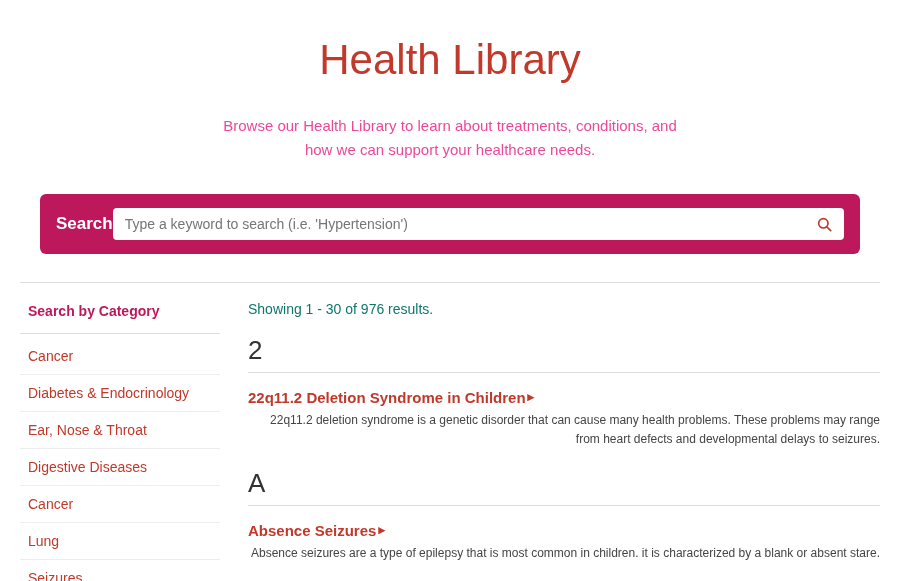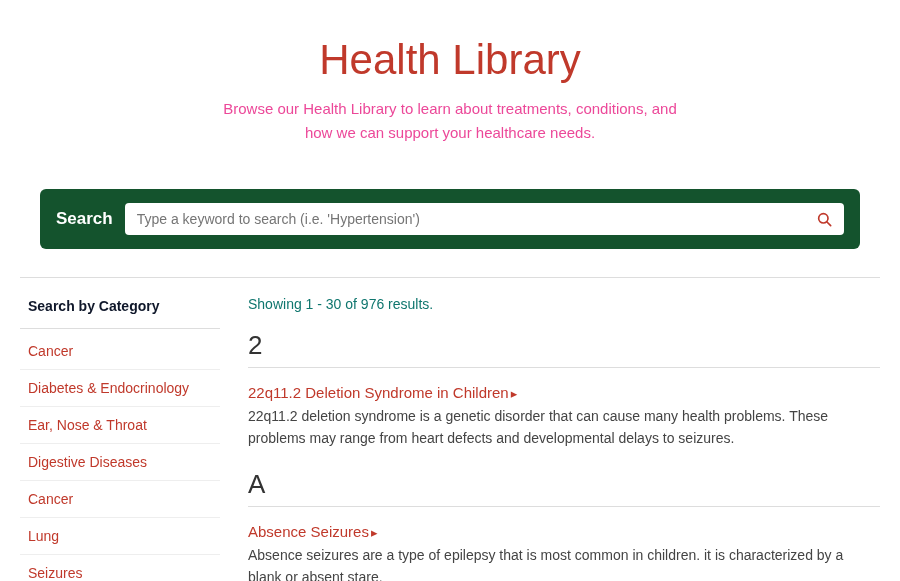--- a/index.html
+++ b/index.html
@@ -18,37 +18,37 @@
 
     
     .header {
       text-align: center;
       padding: 36px 20px 24px;
     }
     .header-title {
       font-size: 42px;
       font-weight: 300;
       color: #c0392b;
-      margin-bottom: 13px;
+      margin-bottom: 30px;
     }
     .header-subtitle {
       font-size: 15px;
       color: #ec4899;
       line-height: 1.6;
     }
 
     
     .search-container {
-      background: #14532d;
+      background: #be185d;
       border-radius: 6px;
       padding: 14px 16px;
-      margin: 20px 40px 28px;
+      margin: 8px 40px 28px;
       display: flex;
       align-items: center;
-      gap: 12px;
+      gap: 0;
     }
     .search-label {
       color: #fff;
       font-size: 17px;
       font-weight: 600;
       white-space: nowrap;
     }
     .search-input-wrapper {
       flex: 1;
       background: #fff;
@@ -85,21 +85,21 @@
     
     .sidebar {
       width: 200px;
       flex-shrink: 0;
       border-top: 1px solid #ddd;
       padding-top: 12px;
     }
     .sidebar-heading {
       font-size: 14px;
       font-weight: 700;
-      color: #0f172a;
+      color: #be185d;
       padding: 8px 0 14px 8px;
       border-bottom: 1px solid #ddd;
       margin-bottom: 4px;
     }
     .sidebar-item {
       display: block;
       padding: 10px 8px;
       color: #c0392b;
       font-size: 14px;
       cursor: pointer;
@@ -132,35 +132,36 @@
       border-bottom: 1px solid #ddd;
       margin-bottom: 16px;
     }
 
     .result-item {
       margin-bottom: 20px;
     }
     .result-title {
       font-size: 15px;
       color: #c0392b;
-      font-weight: 400;
+      font-weight: 700;
       cursor: pointer;
       display: inline-flex;
-      align-items: flex-end;
+      align-items: flex-start;
       gap: 2px;
       margin-bottom: 5px;
     }
     .result-title .arrow {
       font-size: 13px;
       color: #c0392b;
     }
     .result-description {
-      font-size: 14px;
+      font-size: 12px;
       color: #444;
       line-height: 1.55;
+      text-align: right;
     }
   </style>
 </head>
 <body>
 
 <div class="page-wrapper">
 
   <div class="header">
     <h1 class="header-title">Health Library</h1>
     <p class="header-subtitle">

